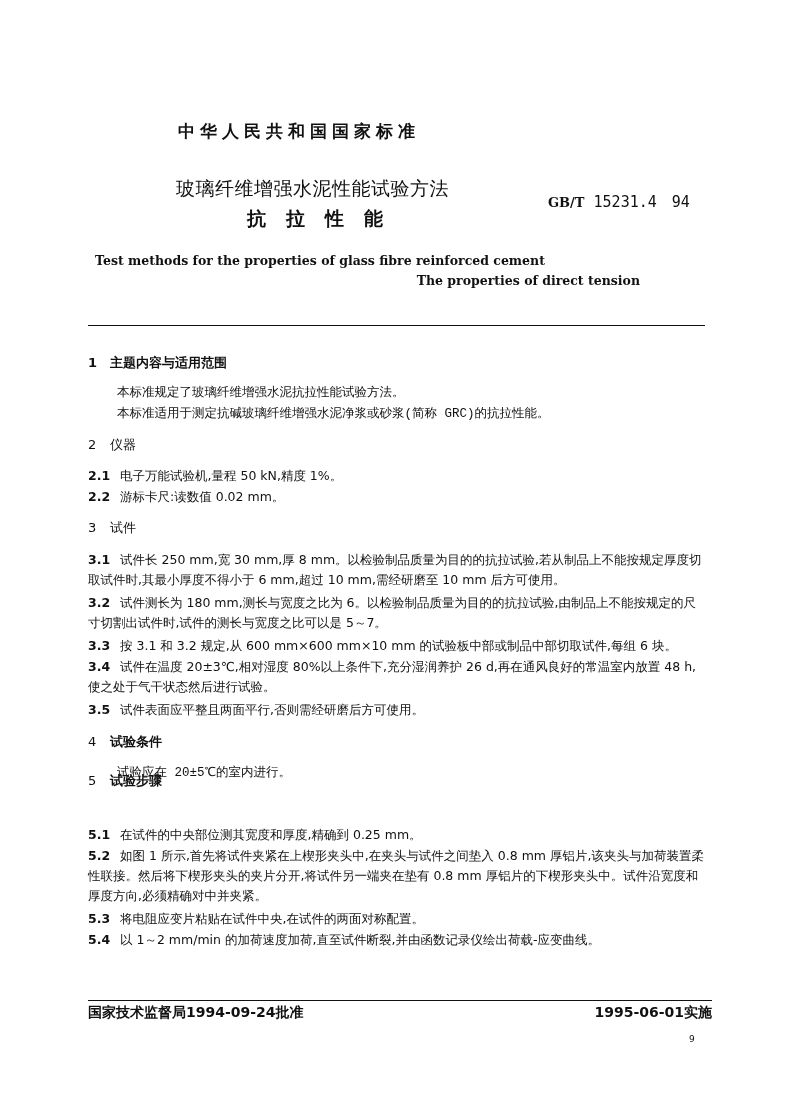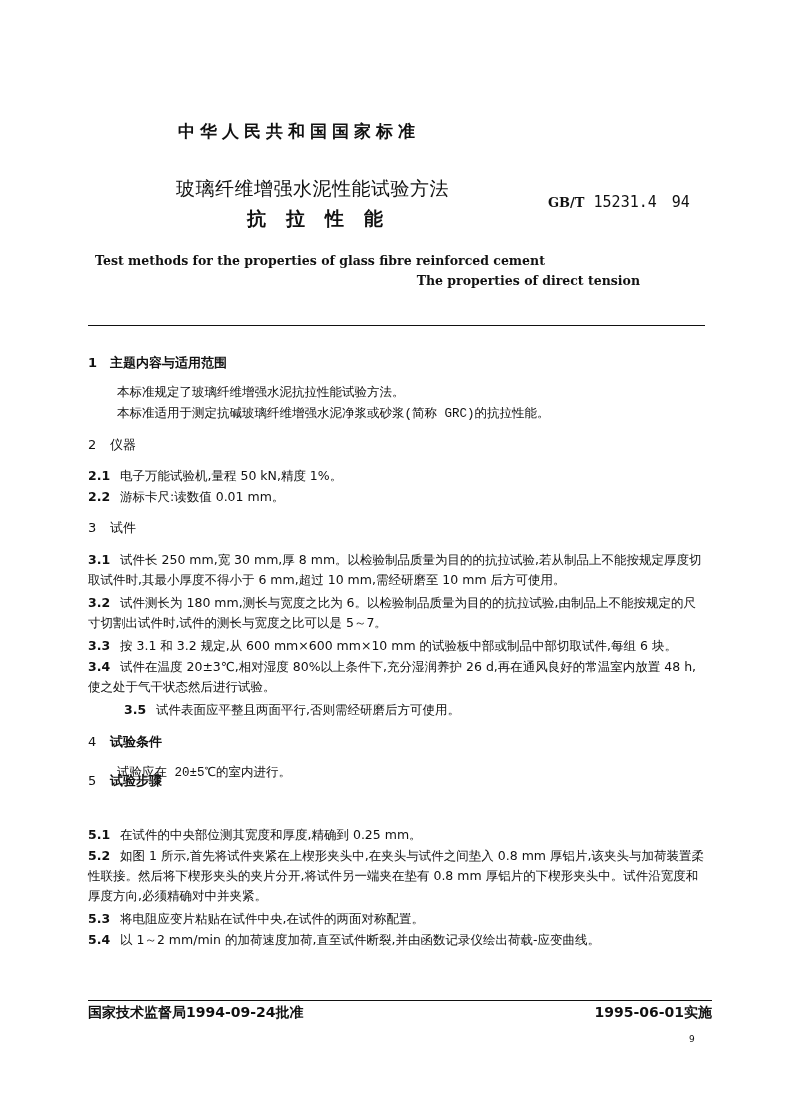--- a/index.html
+++ b/index.html
@@ -50,39 +50,39 @@
 <div class="indent" style="top:384px;">本标准规定了玻璃纤维增强水泥抗拉性能试验方法。</div>
 <div class="indent" style="top:405px;">本标准适用于测定抗碱玻璃纤维增强水泥净浆或砂浆(简称 GRC)的抗拉性能。</div>
 
 <div class="sec-head" style="top:436px; font-weight:normal;">
   <span class="num" style="font-weight:normal;">2</span><span>仪器</span>
 </div>
 <div class="para" style="top:466px;">
   <span class="num">2.1</span><span>电子万能试验机,量程 50 kN,精度 1%。</span>
 </div>
 <div class="para" style="top:487px;">
-  <span class="num">2.2</span><span>游标卡尺:读数值 0.01 mm。</span>
+  <span class="num">2.2</span><span>游标卡尺:读数值 0.02 mm。</span>
 </div>
 
 <div class="sec-head" style="top:519px; font-weight:normal;">
   <span class="num" style="font-weight:normal;">3</span><span>试件</span>
 </div>
 <div class="para" style="top:550px;">
   <span class="num">3.1</span><span>试件长 250 mm,宽 30 mm,厚 8 mm。以检验制品质量为目的的抗拉试验,若从制品上不能按规定厚度切取试件时,其最小厚度不得小于 6 mm,超过 10 mm,需经研磨至 10 mm 后方可使用。</span>
 </div>
 <div class="para" style="top:593px;">
   <span class="num">3.2</span><span>试件测长为 180 mm,测长与宽度之比为 6。以检验制品质量为目的的抗拉试验,由制品上不能按规定的尺寸切割出试件时,试件的测长与宽度之比可以是 5～7。</span>
 </div>
 <div class="para" style="top:636px;">
   <span class="num">3.3</span><span>按 3.1 和 3.2 规定,从 600 mm×600 mm×10 mm 的试验板中部或制品中部切取试件,每组 6 块。</span>
 </div>
 <div class="para" style="top:657px;">
   <span class="num">3.4</span><span>试件在温度 20±3℃,相对湿度 80%以上条件下,充分湿润养护 26 d,再在通风良好的常温室内放置 48 h,使之处于气干状态然后进行试验。</span>
 </div>
-<div class="para" style="top:700px;margin-left:36px;">
+<div class="para" style="top:700px;">
   <span class="num">3.5</span><span>试件表面应平整且两面平行,否则需经研磨后方可使用。</span>
 </div>
 
 <div class="sec-head" style="top:733px;">
   <span class="num" style="font-weight:normal;">4</span><span>试验条件</span>
 </div>
 <div class="indent" style="top:764px;">试验应在 20±5℃的室内进行。</div>
 
 <div class="sec-head" style="top:772px;">
   <span class="num" style="font-weight:normal;">5</span><span>试验步骤</span>

